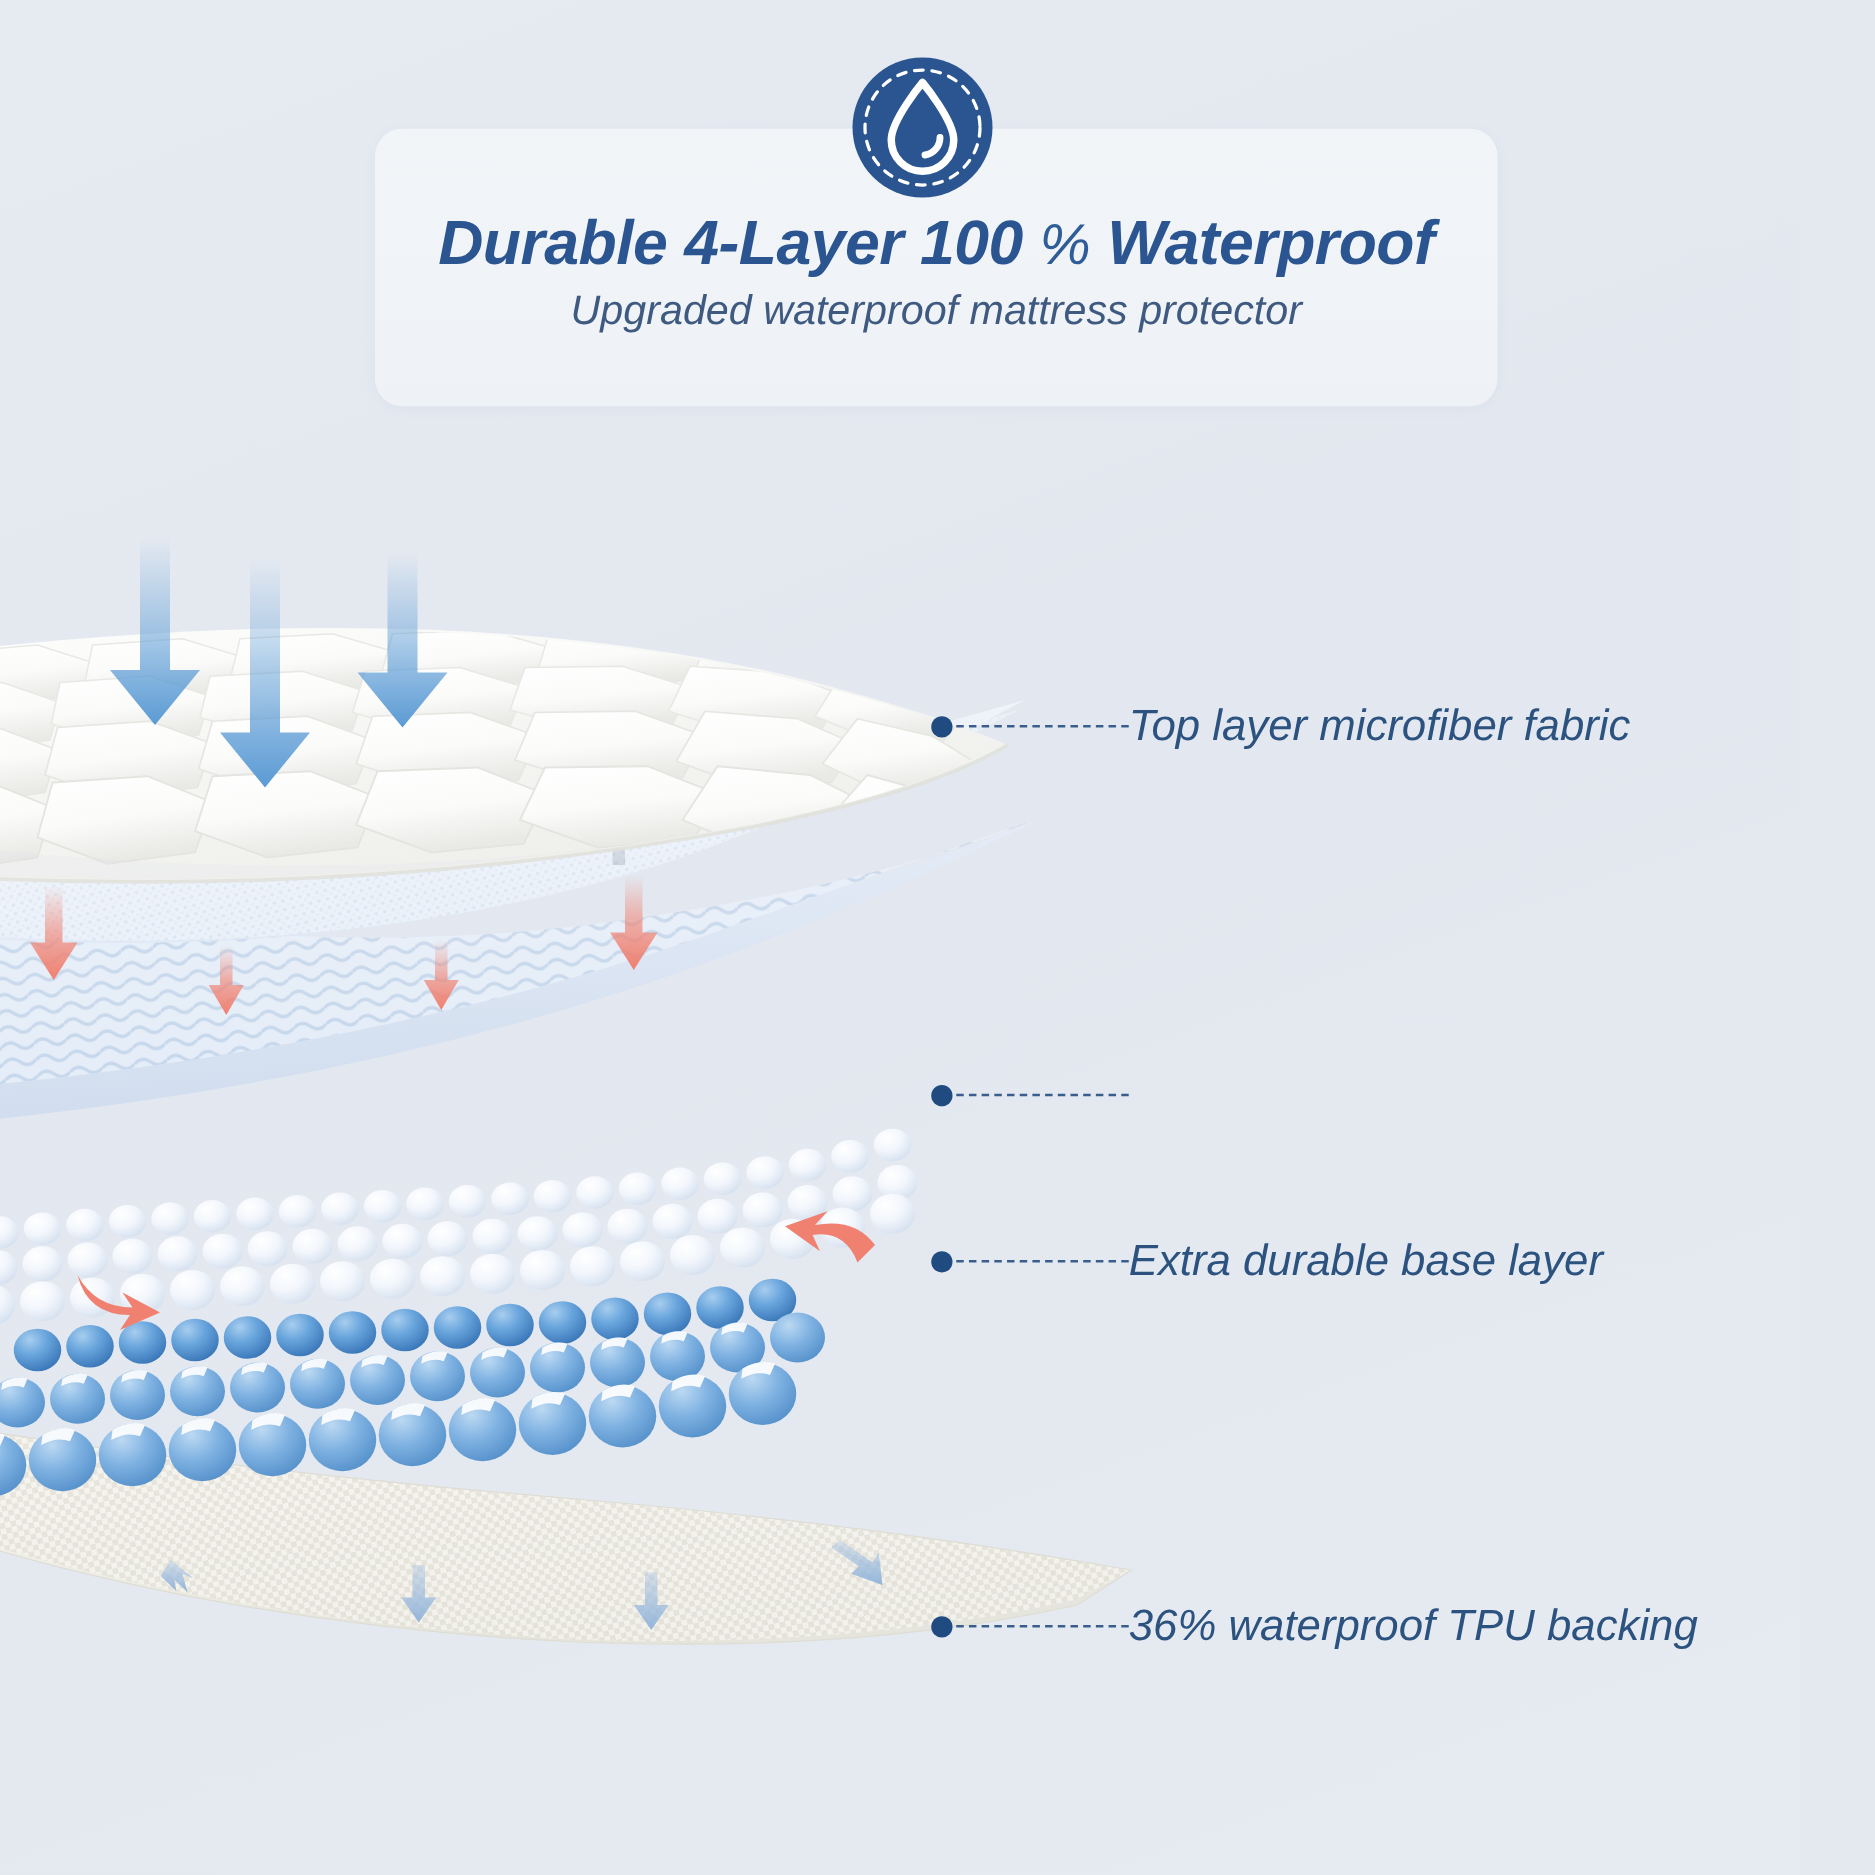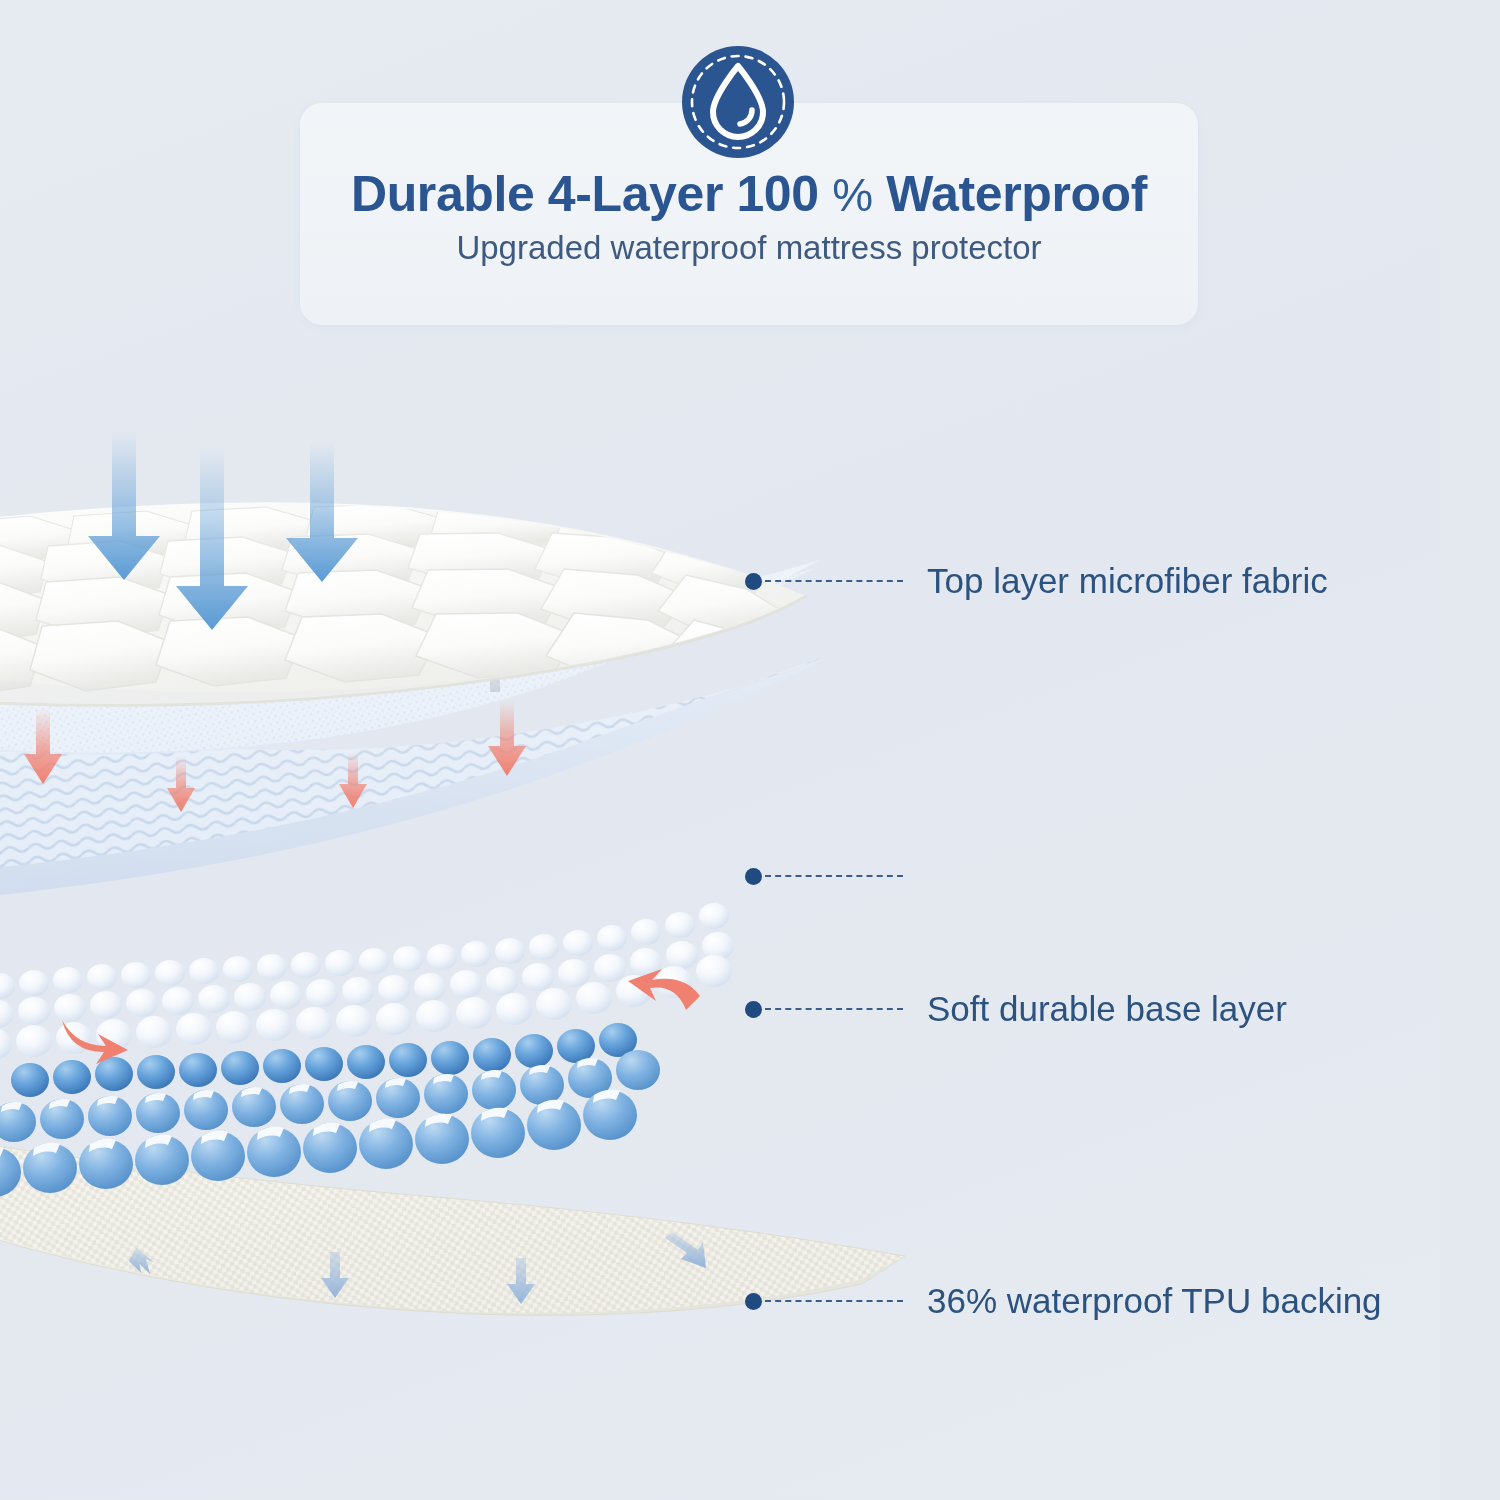--- a/index.html
+++ b/index.html
@@ -9,20 +9,21 @@
   }
   body {
     font-family: "Liberation Sans", sans-serif;
   }
   #stage {
     position: relative;
     width: 1440px;
     height: 1500px;
     overflow: hidden;
     background: linear-gradient(160deg, #e6ebf2 0%, #e3e8f0 45%, #e6ebf2 100%);
+    font-style: italic;
   }
 
   
   #header-card {
     position: absolute;
     left: 300px;
     top: 103px;
     width: 898px;
     height: 222px;
     background: linear-gradient(180deg, #f2f5f8 0%, #eef2f6 100%);
@@ -89,21 +90,20 @@
     flex: 0 0 auto;
   }
   .callout .dash {
     width: 138px;
     height: 0;
     border-top: 2.5px dashed #3a5e8c;
     margin-left: 3px;
     flex: 0 0 auto;
   }
   .callout .ctext {
-    margin-left: 24px;
     font-size: 35px;
     color: #2c527f;
     white-space: nowrap;
     font-weight: normal;
   }
   #callout-0 { left: 745px; top: 561px; }
   #callout-1 { left: 745px; top: 856px; }
   #callout-2 { left: 745px; top: 989px; }
   #callout-3 { left: 745px; top: 1281px; }
 </style>
@@ -500,21 +500,21 @@
   </div>
 
   <div class="callout" id="callout-1">
     <span class="dot"></span>
     <span class="dash"></span>
   </div>
 
   <div class="callout" id="callout-2">
     <span class="dot"></span>
     <span class="dash"></span>
-    <span class="ctext">Soft durable base layer</span>
+    <span class="ctext">Extra durable base layer</span>
   </div>
 
   <div class="callout" id="callout-3">
     <span class="dot"></span>
     <span class="dash"></span>
     <span class="ctext">36% waterproof TPU backing</span>
   </div>
 
 </div>
 

